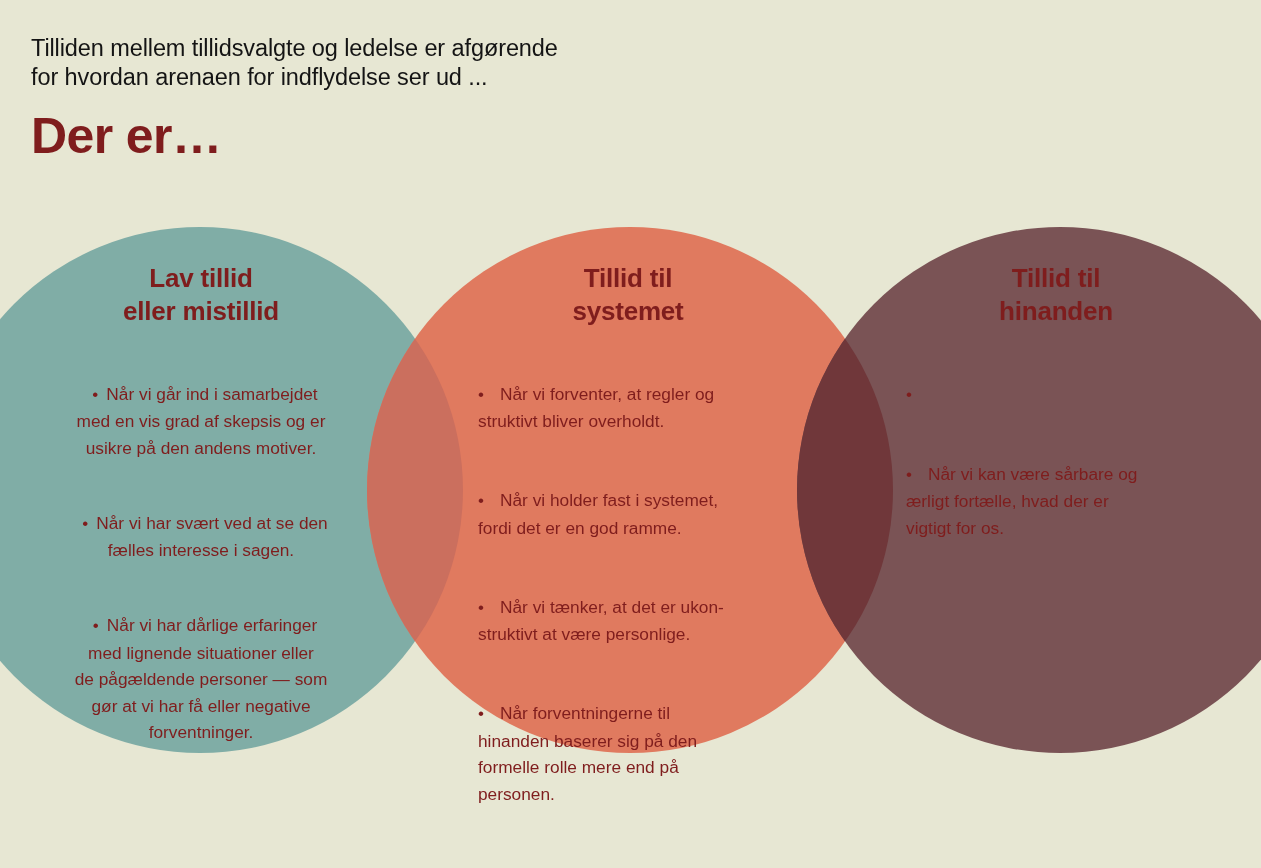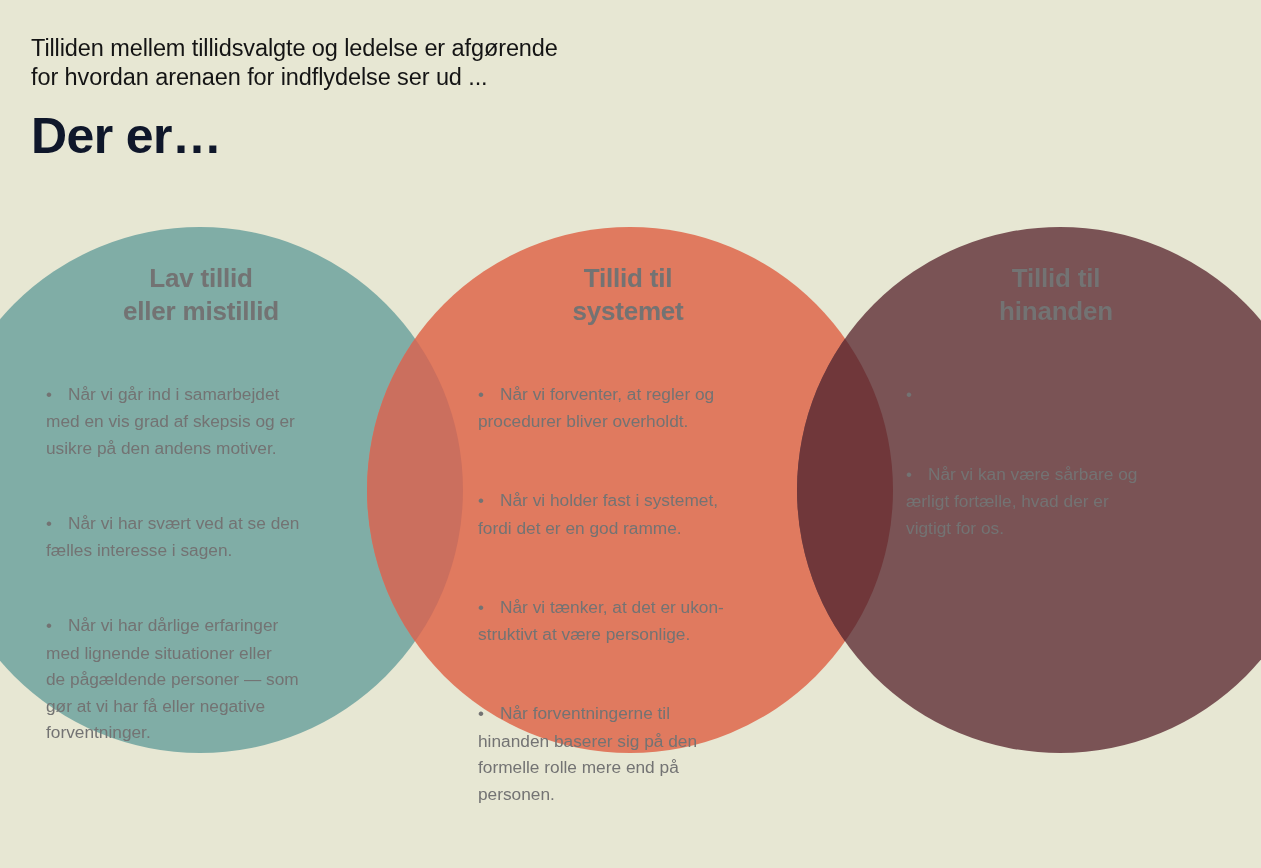--- a/index.html
+++ b/index.html
@@ -36,37 +36,37 @@
     color: #141414;
     font-weight: 400;
     letter-spacing: -0.1px;
     white-space: pre-line;
   }
   .bigtitle {
     margin-top: 17px;
     font-size: 50px;
     line-height: 54px;
     font-weight: 700;
-    color: #0f172a;
+    color: #7f1d1d;
     letter-spacing: -0.6px;
   }
 
   
   #venn {
     position: absolute;
     left: 0;
     top: 0;
     width: 1261px;
     height: 868px;
   }
 
   
   .col {
     position: absolute;
-    color: #737373;
+    color: #7f1d1d;
   }
   .col-title {
     font-size: 26px;
     line-height: 33px;
     font-weight: 700;
     text-align: center;
     white-space: pre-line;
     letter-spacing: -0.2px;
     text-shadow: 0 0 1px rgba(0,0,0,0.05);
   }
@@ -95,21 +95,21 @@
 
   
   #col-left  { left: 46px;  top: 262px; width: 310px; }
   #col-mid   { left: 478px; top: 262px; width: 300px; }
   #col-right { left: 906px; top: 262px; width: 300px; }
 
   #col-left  .bullets { margin-top: 26px; }
   #col-mid   .bullets { margin-top: 26px; }
   #col-right .bullets { margin-top: 26px; }
 
-  #col-left .bullet  { margin-bottom: 22px; }
+  #col-left .bullet  { margin-bottom: 22px; text-align: center; }
   #col-mid .bullet   { margin-bottom: 26px; }
   #col-right .bullet { margin-bottom: 26px; }
 </style>
 </head>
 <body style="background: rgb(231, 231, 211);">
 
 <div id="stage" style="background: rgb(231, 231, 211);">
 
   <div class="header">
     <div class="kicker">Tilliden mellem tillidsvalgte og ledelse er afgørende
@@ -161,21 +161,21 @@
       </div>
     </div>
   </div>
 
   <div class="col" id="col-mid">
     <div class="col-title">Tillid til
 systemet</div>
     <div class="bullets">
       <div class="bullet">
         <span class="dot"></span><span class="txt">Når vi forventer, at regler og
-procedurer bliver overholdt.</span>
+struktivt bliver overholdt.</span>
       </div>
       <div class="bullet">
         <span class="dot"></span><span class="txt">Når vi holder fast i systemet,
 fordi det er en god ramme.</span>
       </div>
       <div class="bullet">
         <span class="dot"></span><span class="txt">Når vi tænker, at det er ukon-
 struktivt at være personlige.</span>
       </div>
       <div class="bullet">

